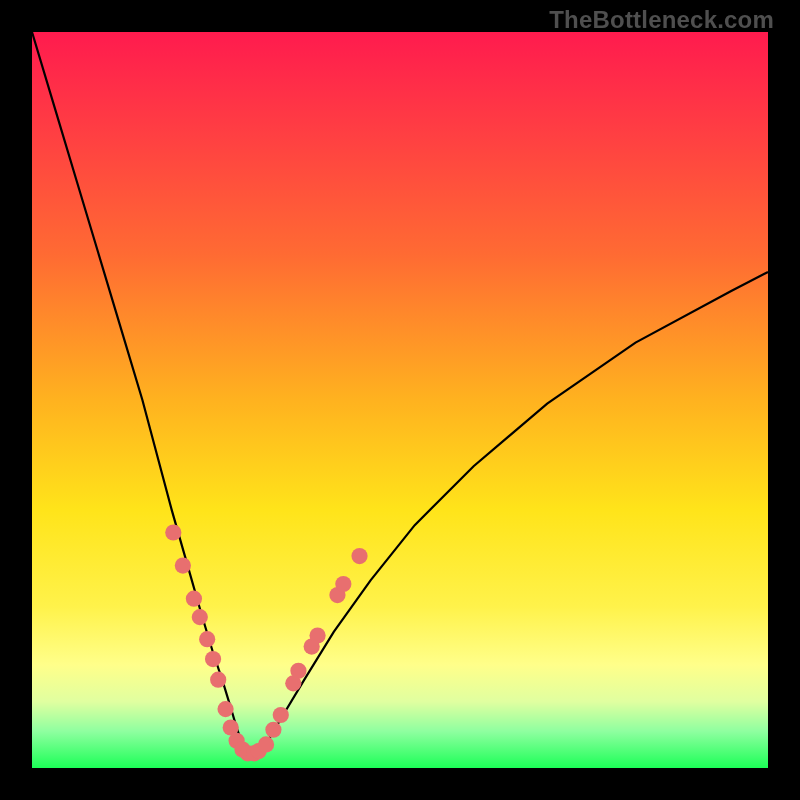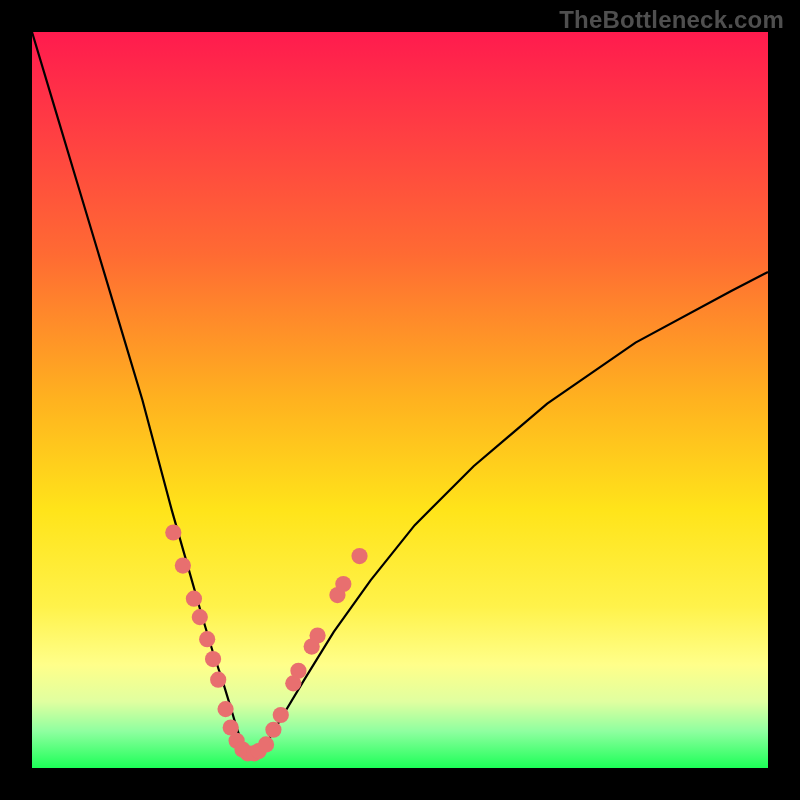--- a/index.html
+++ b/index.html
@@ -33,21 +33,21 @@
       #fff24a 78%,
       #ffff8a 86%,
       #e0ffa0 91%,
       #8fffa0 95%,
       #1cff57 100%
     );
   }
   .watermark {
     position: absolute;
     top: 6px;
-    right: 16px;
+    right: 26px;
     font-family: Arial, Helvetica, sans-serif;
     font-size: 24px;
     font-weight: 600;
     color: #4f4f4f;
     letter-spacing: 0.2px;
   }
   svg.curve {
     position: absolute;
     left: 0;
     top: 0;

